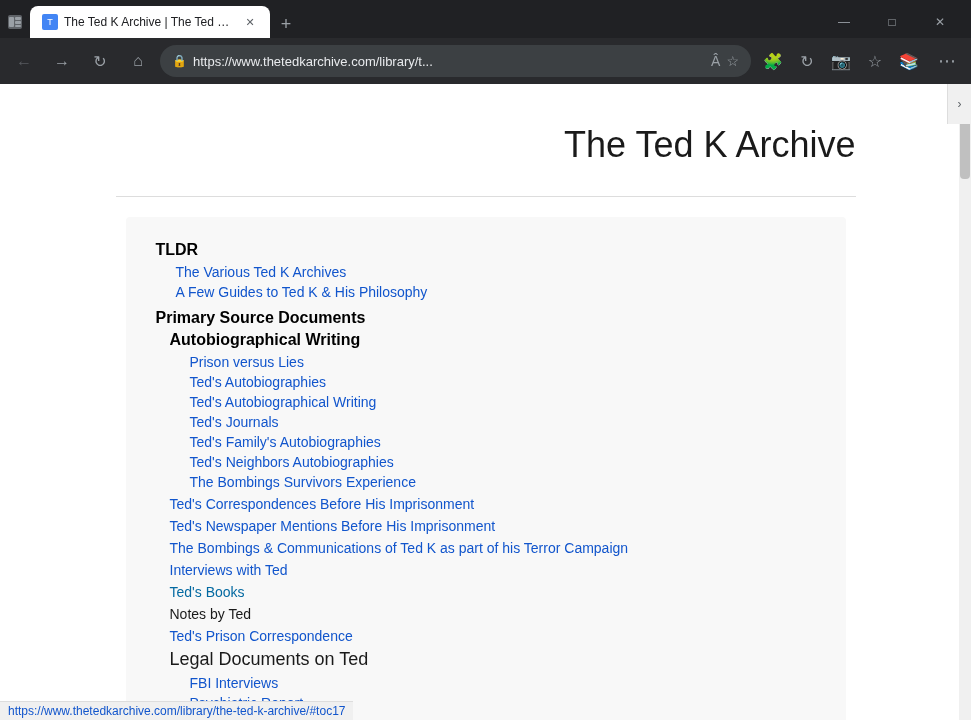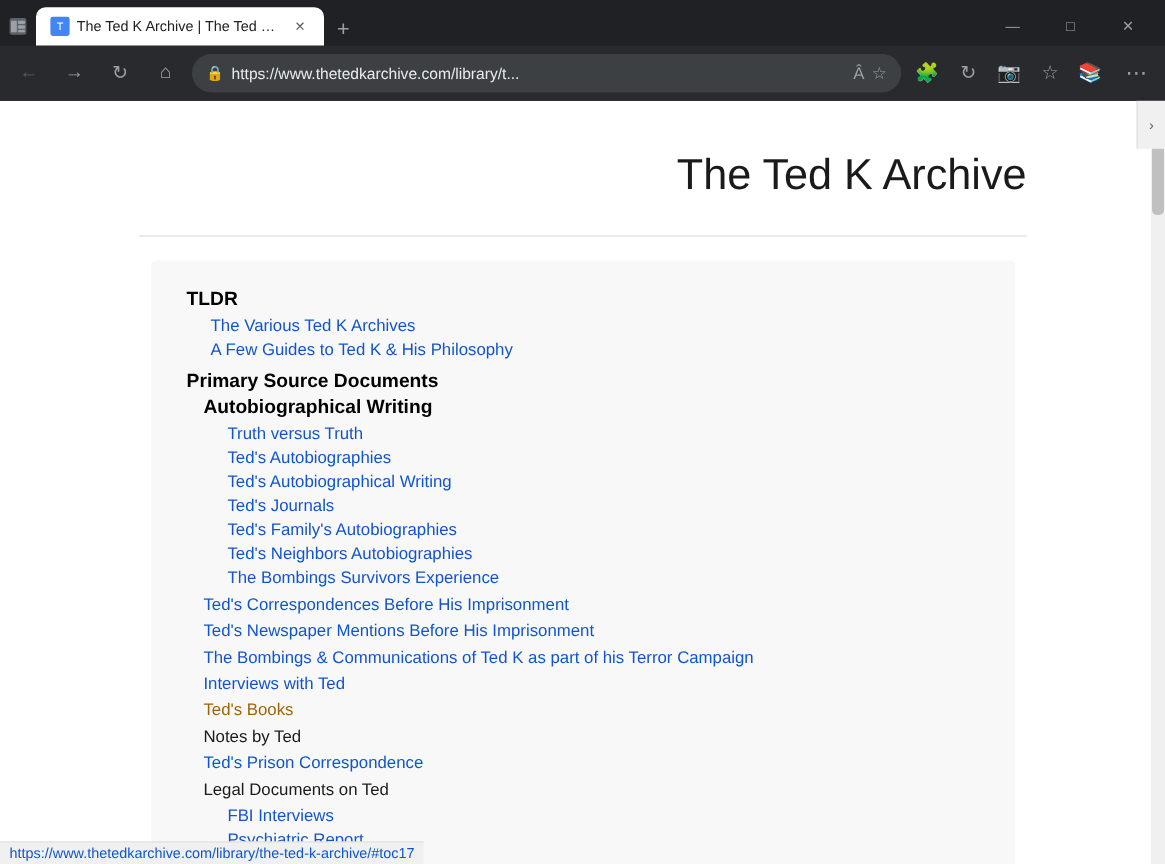--- a/index.html
+++ b/index.html
@@ -345,21 +345,21 @@
       </div>
 
       <div style="margin-top:8px;">
         <strong>Primary Source Documents</strong>
       </div>
 
       <div class="toc-level1" style="padding-left:14px;margin-top:4px;">
         <strong>Autobiographical Writing</strong>
       </div>
       <div class="toc-sub-item" style="padding-left:34px;">
-        <a href="#">Truth versus Truth</a>
+        <a href="#">Prison versus Lies</a>
       </div>
       <div class="toc-sub-item" style="padding-left:34px;">
         <a href="#">Ted's Autobiographies</a>
       </div>
       <div class="toc-sub-item" style="padding-left:34px;">
         <a href="#">Ted's Autobiographical Writing</a>
       </div>
       <div class="toc-sub-item" style="padding-left:34px;">
         <a href="#">Ted's Journals</a>
       </div>
@@ -379,30 +379,30 @@
       <div class="toc-level1" style="padding-left:14px;margin-top:2px;">
         <a href="#">Ted's Newspaper Mentions Before His Imprisonment</a>
       </div>
       <div class="toc-level1" style="padding-left:14px;margin-top:2px;">
         <a href="#">The Bombings &amp; Communications of Ted K as part of his Terror Campaign</a>
       </div>
       <div class="toc-level1" style="padding-left:14px;margin-top:2px;">
         <a href="#">Interviews with Ted</a>
       </div>
       <div class="toc-level1" style="padding-left:14px;margin-top:2px;">
-        <a href="#" style="color:#a16207;text-decoration:none;font-size:14px;">Ted's Books</a>
+        <a href="#" style="color:#0369a1;text-decoration:none;font-size:14px;">Ted's Books</a>
       </div>
       <div class="toc-level1" style="padding-left:14px;margin-top:2px;">
         <span style="font-size:14px;color:#1a1a1a;">Notes by Ted</span>
       </div>
       <div class="toc-level1" style="padding-left:14px;margin-top:2px;">
         <a href="#">Ted's Prison Correspondence</a>
       </div>
       <div class="toc-level1" style="padding-left:14px;margin-top:2px;">
-        <span style="font-size:14px;color:#1a1a1a;">Legal Documents on Ted</span>
+        <span style="font-size:18px;color:#1a1a1a;">Legal Documents on Ted</span>
       </div>
       <div class="toc-sub-item" style="padding-left:34px;">
         <a href="#">FBI Interviews</a>
       </div>
       <div class="toc-sub-item" style="padding-left:34px;">
         <a href="#">Psychiatric Report</a>
       </div>
     </div>
   </div>
 </div>

